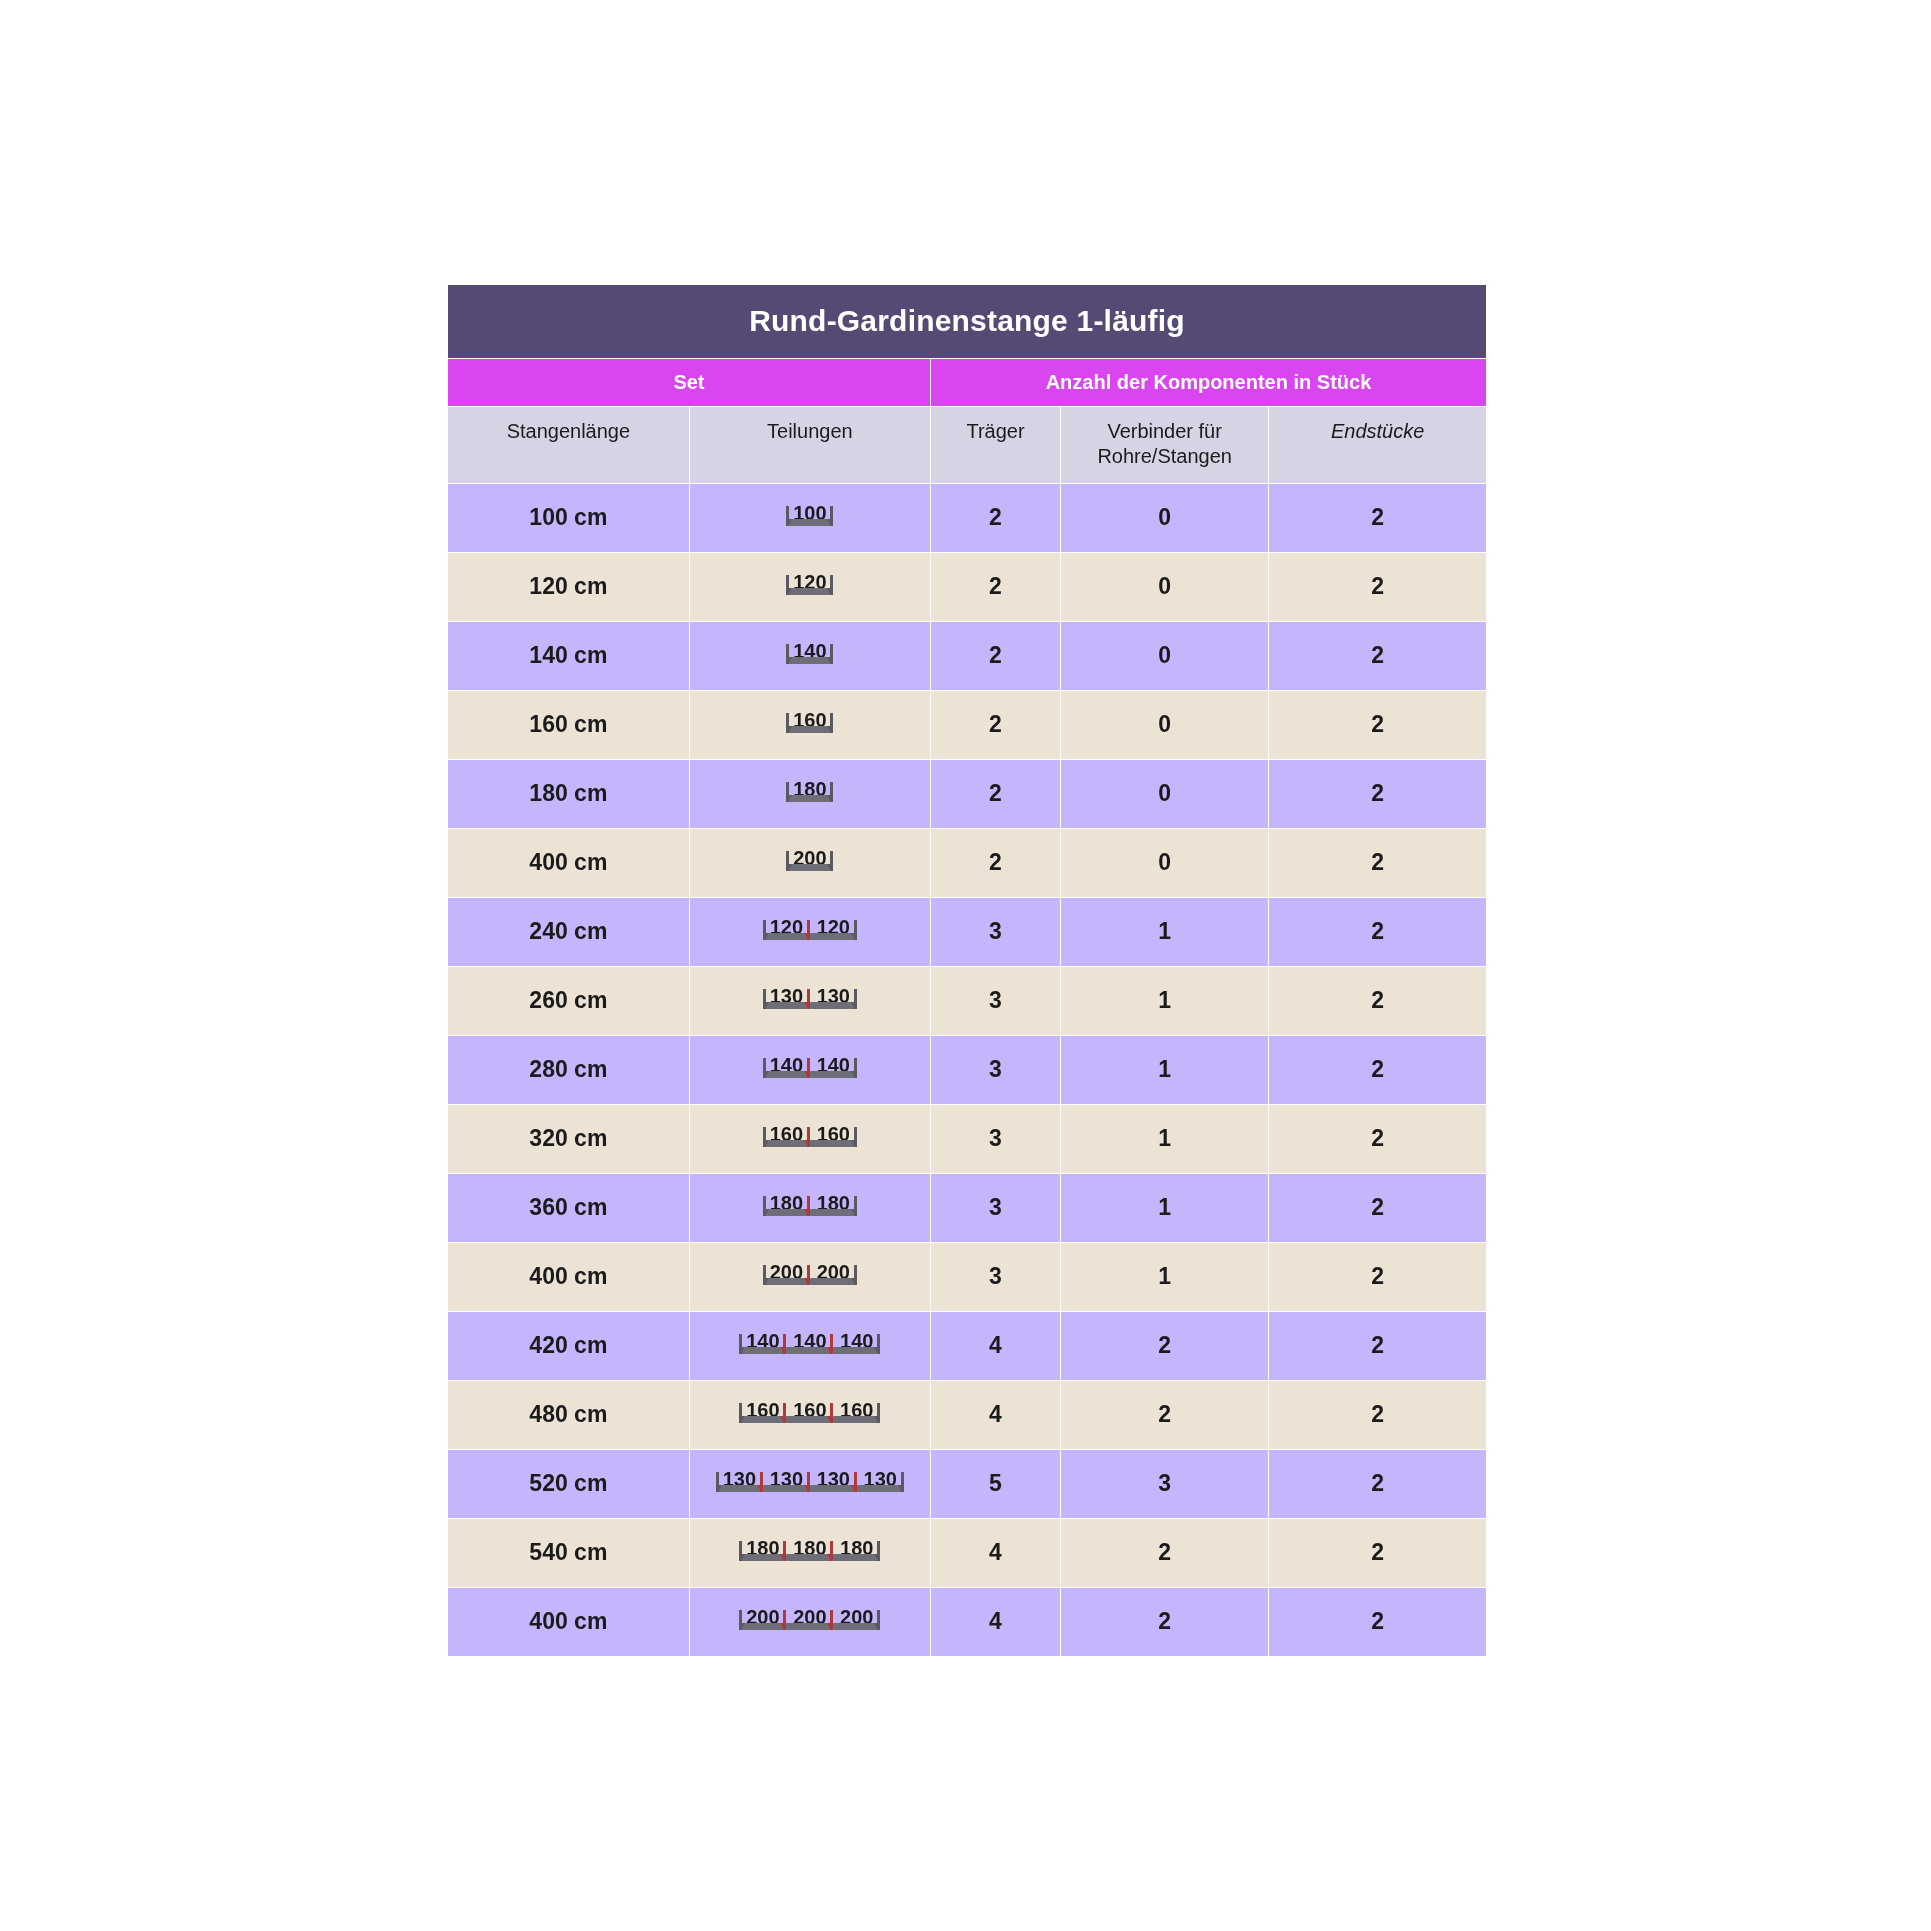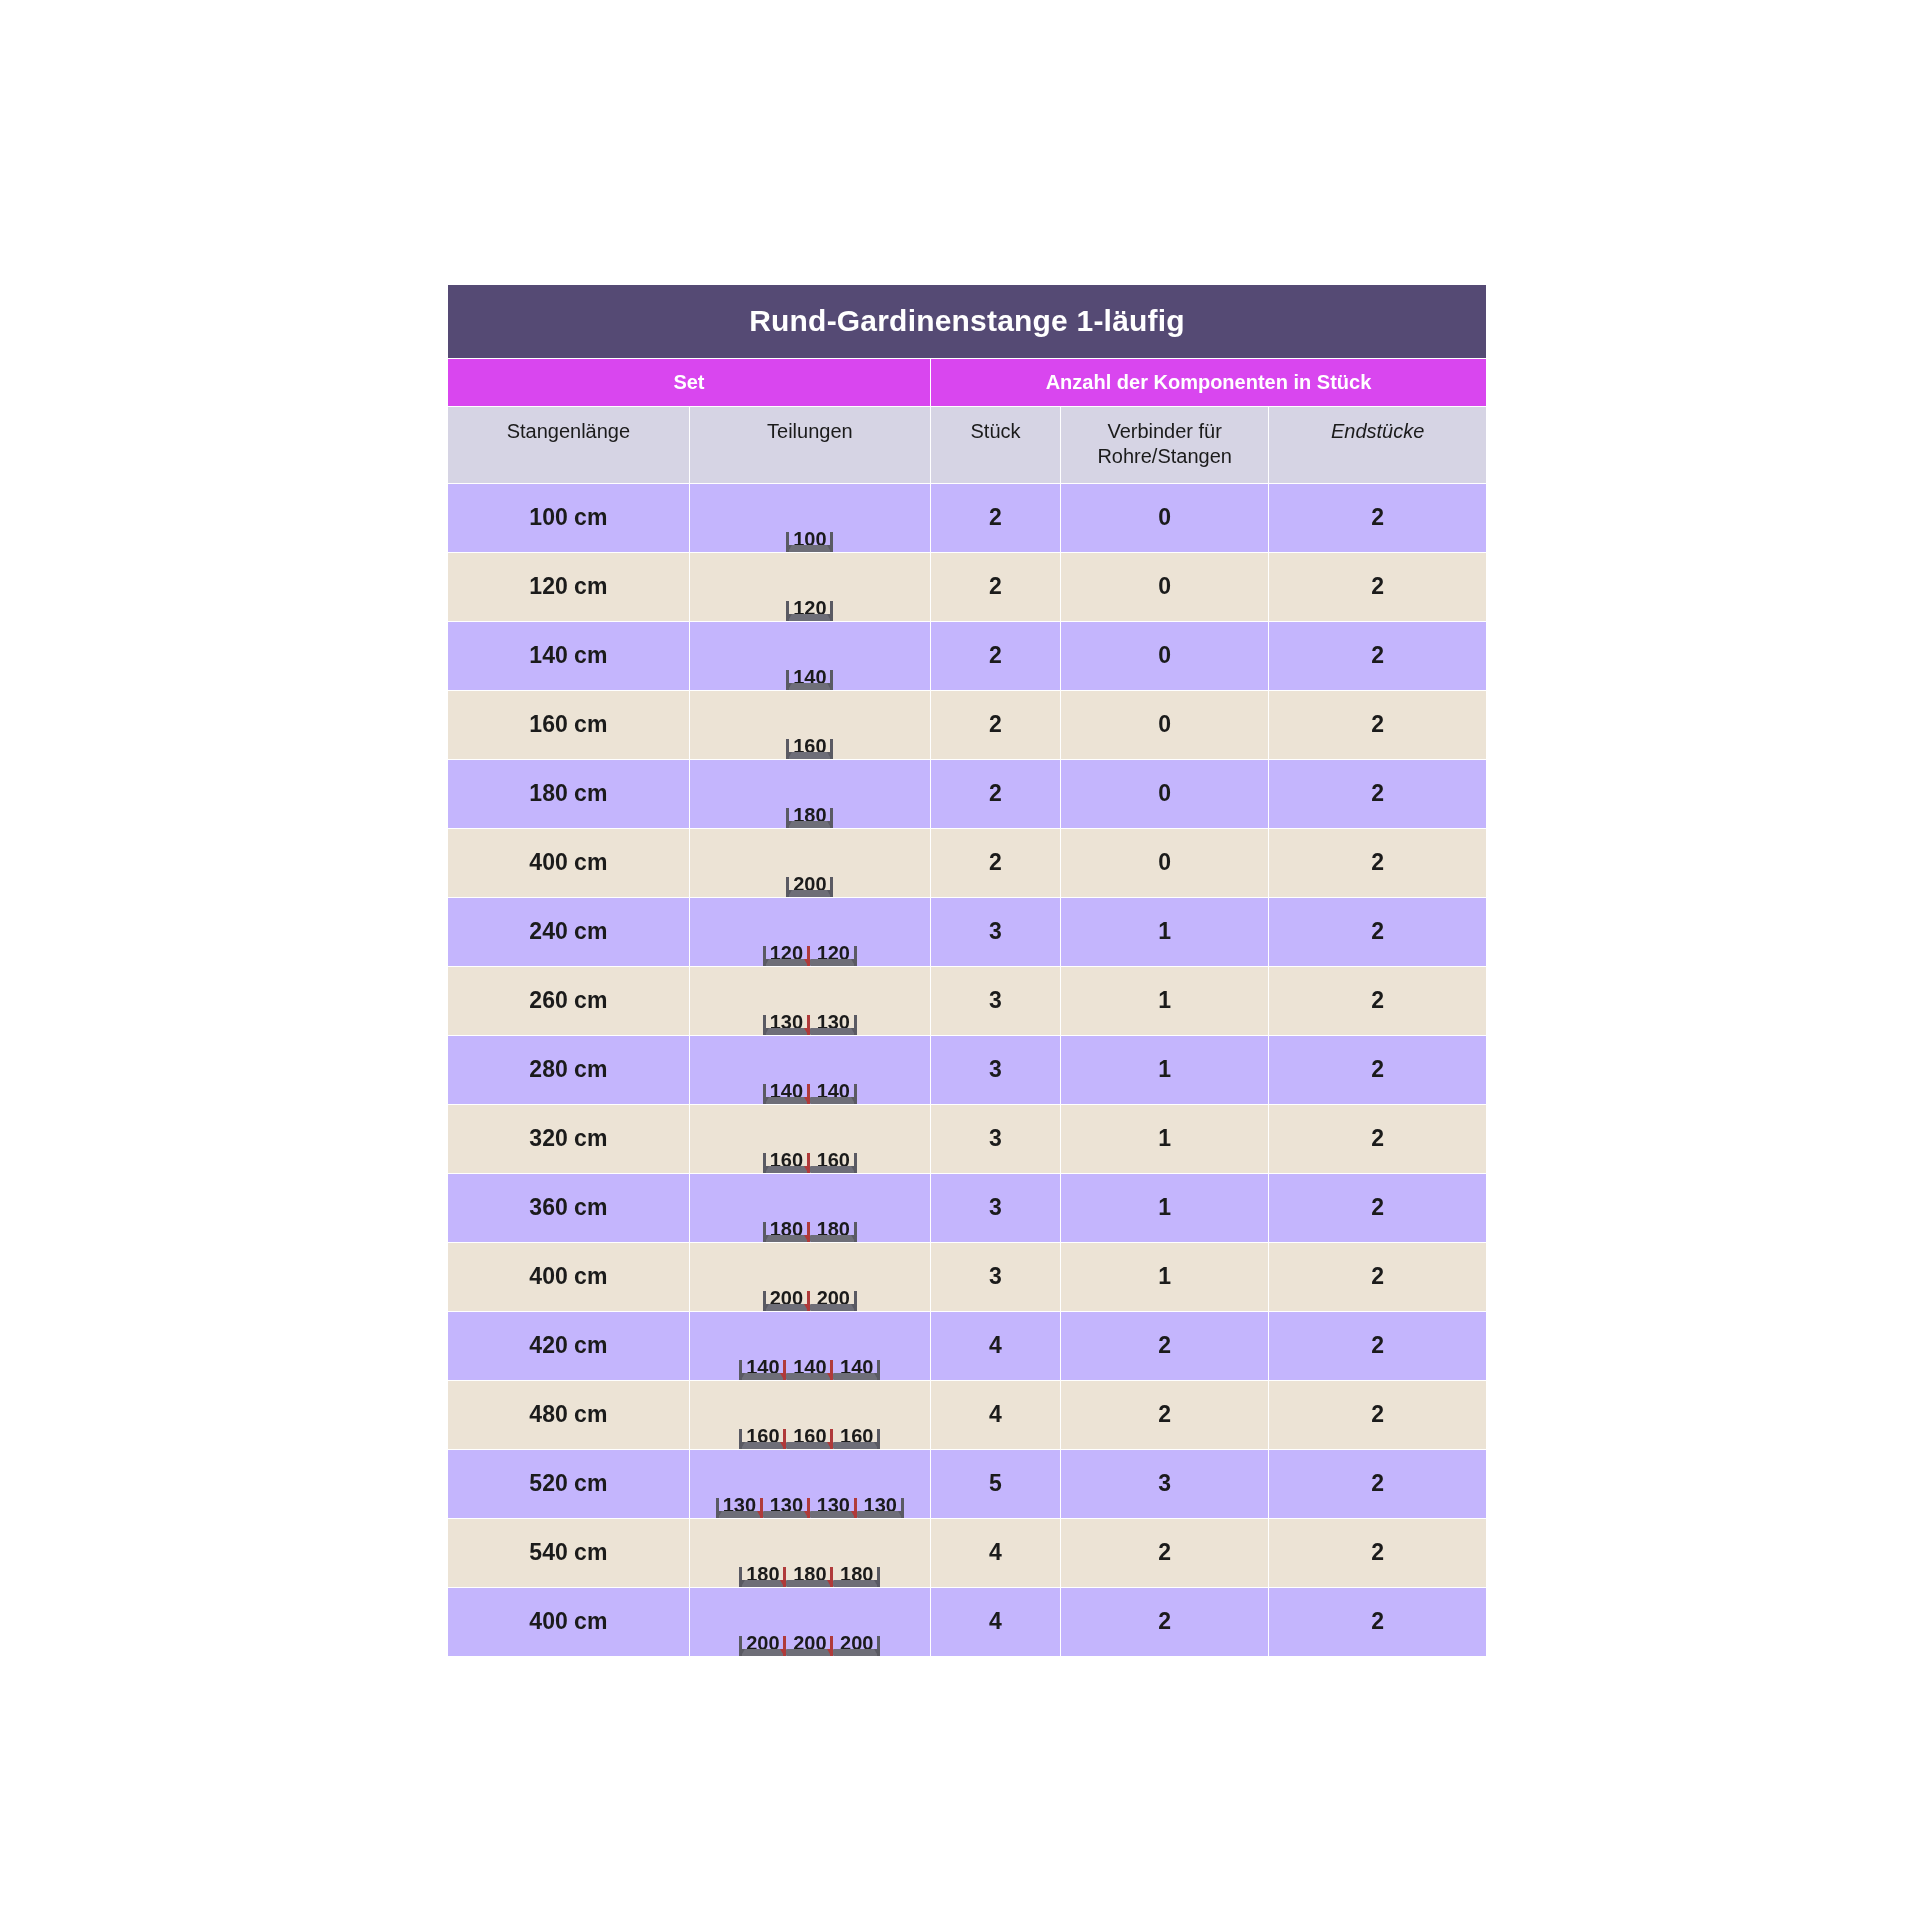--- a/index.html
+++ b/index.html
@@ -81,21 +81,21 @@
 
   .c-len   { width: 241px; }
   .c-div   { width: 241px; }
   .c-tr    { width: 130px; }
   .c-vb    { width: 208px; }
   .c-end   { width: 217px; }
 
   
   .diagram {
     display: flex;
-    align-items: flex-end;
+    align-items: flex-start;
     justify-content: center;
     height: 100%;
   }
   .dg {
     display: inline-flex;
     align-items: flex-end;
     position: relative;
     height: 42px;
   }
   .seg {
@@ -161,21 +161,21 @@
         <tr class="title-row">
           <td colspan="5">Rund-Gardinenstange 1-läufig</td>
         </tr>
         <tr class="group-row">
           <td colspan="2">Set</td>
           <td colspan="3">Anzahl der Komponenten in Stück</td>
         </tr>
         <tr class="col-row">
           <td>Stangenlänge</td>
           <td>Teilungen</td>
-          <td>Stück</td>
+          <td>Träger</td>
           <td>Verbinder für Rohre/Stangen</td>
           <td>Endstücke</td>
         </tr>
       </tbody>
       <tbody id="rows-body">
           <tr class="data odd">
             <td>100 cm</td>
             <td>
               <div class="diagram">
                 <div class="dg">

